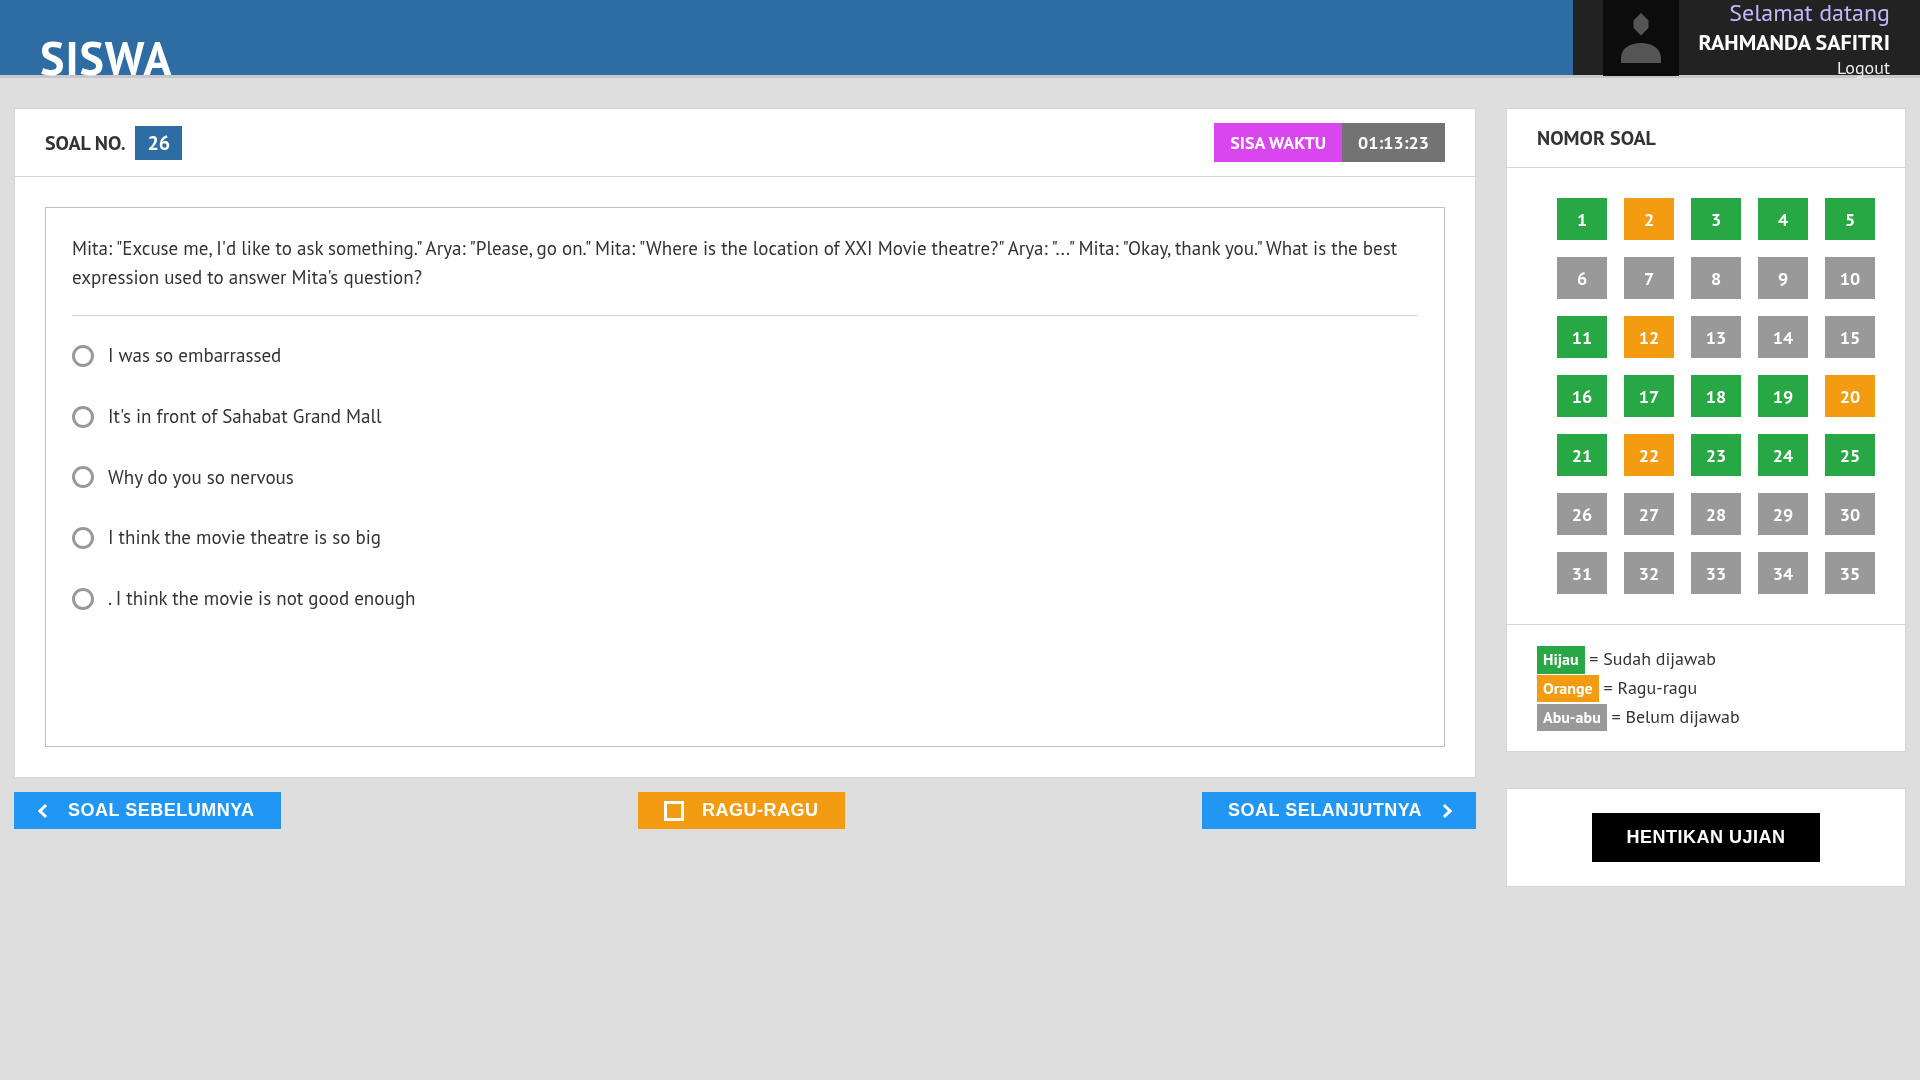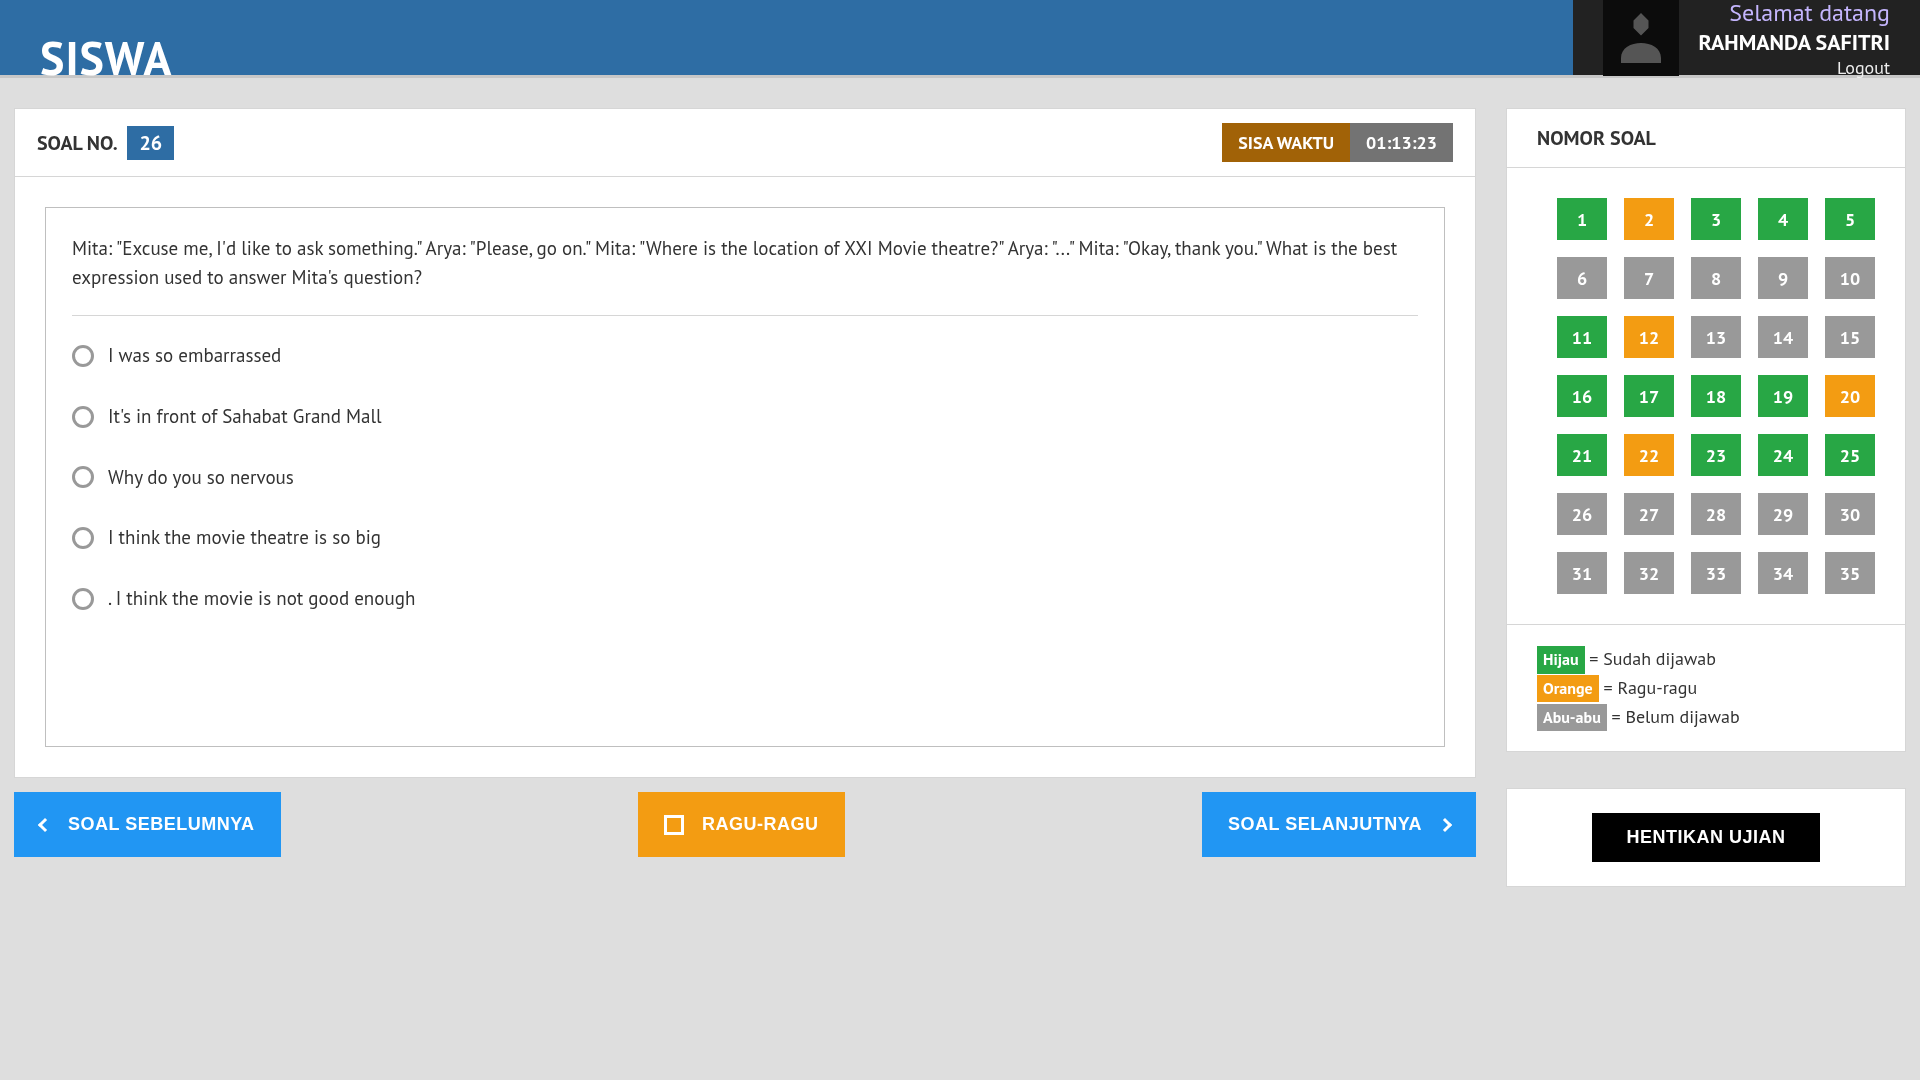--- a/index.html
+++ b/index.html
@@ -63,40 +63,40 @@
 
   
   .card {
     background: #fff;
     border: 1px solid #d6d6d6;
   }
   .card-header {
     display: flex;
     justify-content: space-between;
     align-items: center;
-    padding: 14px 22px;
+    padding: 14px 30px;
     border-bottom: 1px solid #d6d6d6;
   }
   .soal-no-label {
     font-size: 20px;
     font-weight: 700;
     color: #333;
   }
   .soal-no-value {
     display: inline-block;
     background: #2e6da4;
     color: #fff;
     padding: 4px 12px;
     margin-left: 6px;
     font-size: 20px;
     font-weight: 700;
   }
   .timer-wrap { display: flex; align-items: center; }
   .timer-label {
-    background: #a16207;
+    background: #d946ef;
     color: #fff;
     font-weight: 700;
     font-size: 18px;
     padding: 8px 16px;
   }
   .timer-value {
     background: #737373;
     color: #fff;
     font-weight: 700;
     font-size: 18px;
@@ -143,21 +143,21 @@
     justify-content: space-between;
     margin-top: 14px;
   }
   .btn {
     display: inline-flex;
     align-items: center;
     gap: 18px;
     font-size: 18px;
     font-weight: 700;
     color: #fff;
-    padding: 22px 26px;
+    padding: 8px 26px;
     border: none;
     cursor: pointer;
     letter-spacing: 0.5px;
   }
   .btn-blue { background: #2196f3; }
   .btn-orange { background: #f39c12; }
   .btn-red {
     background: #000000;
     padding: 14px 34px;
   }

